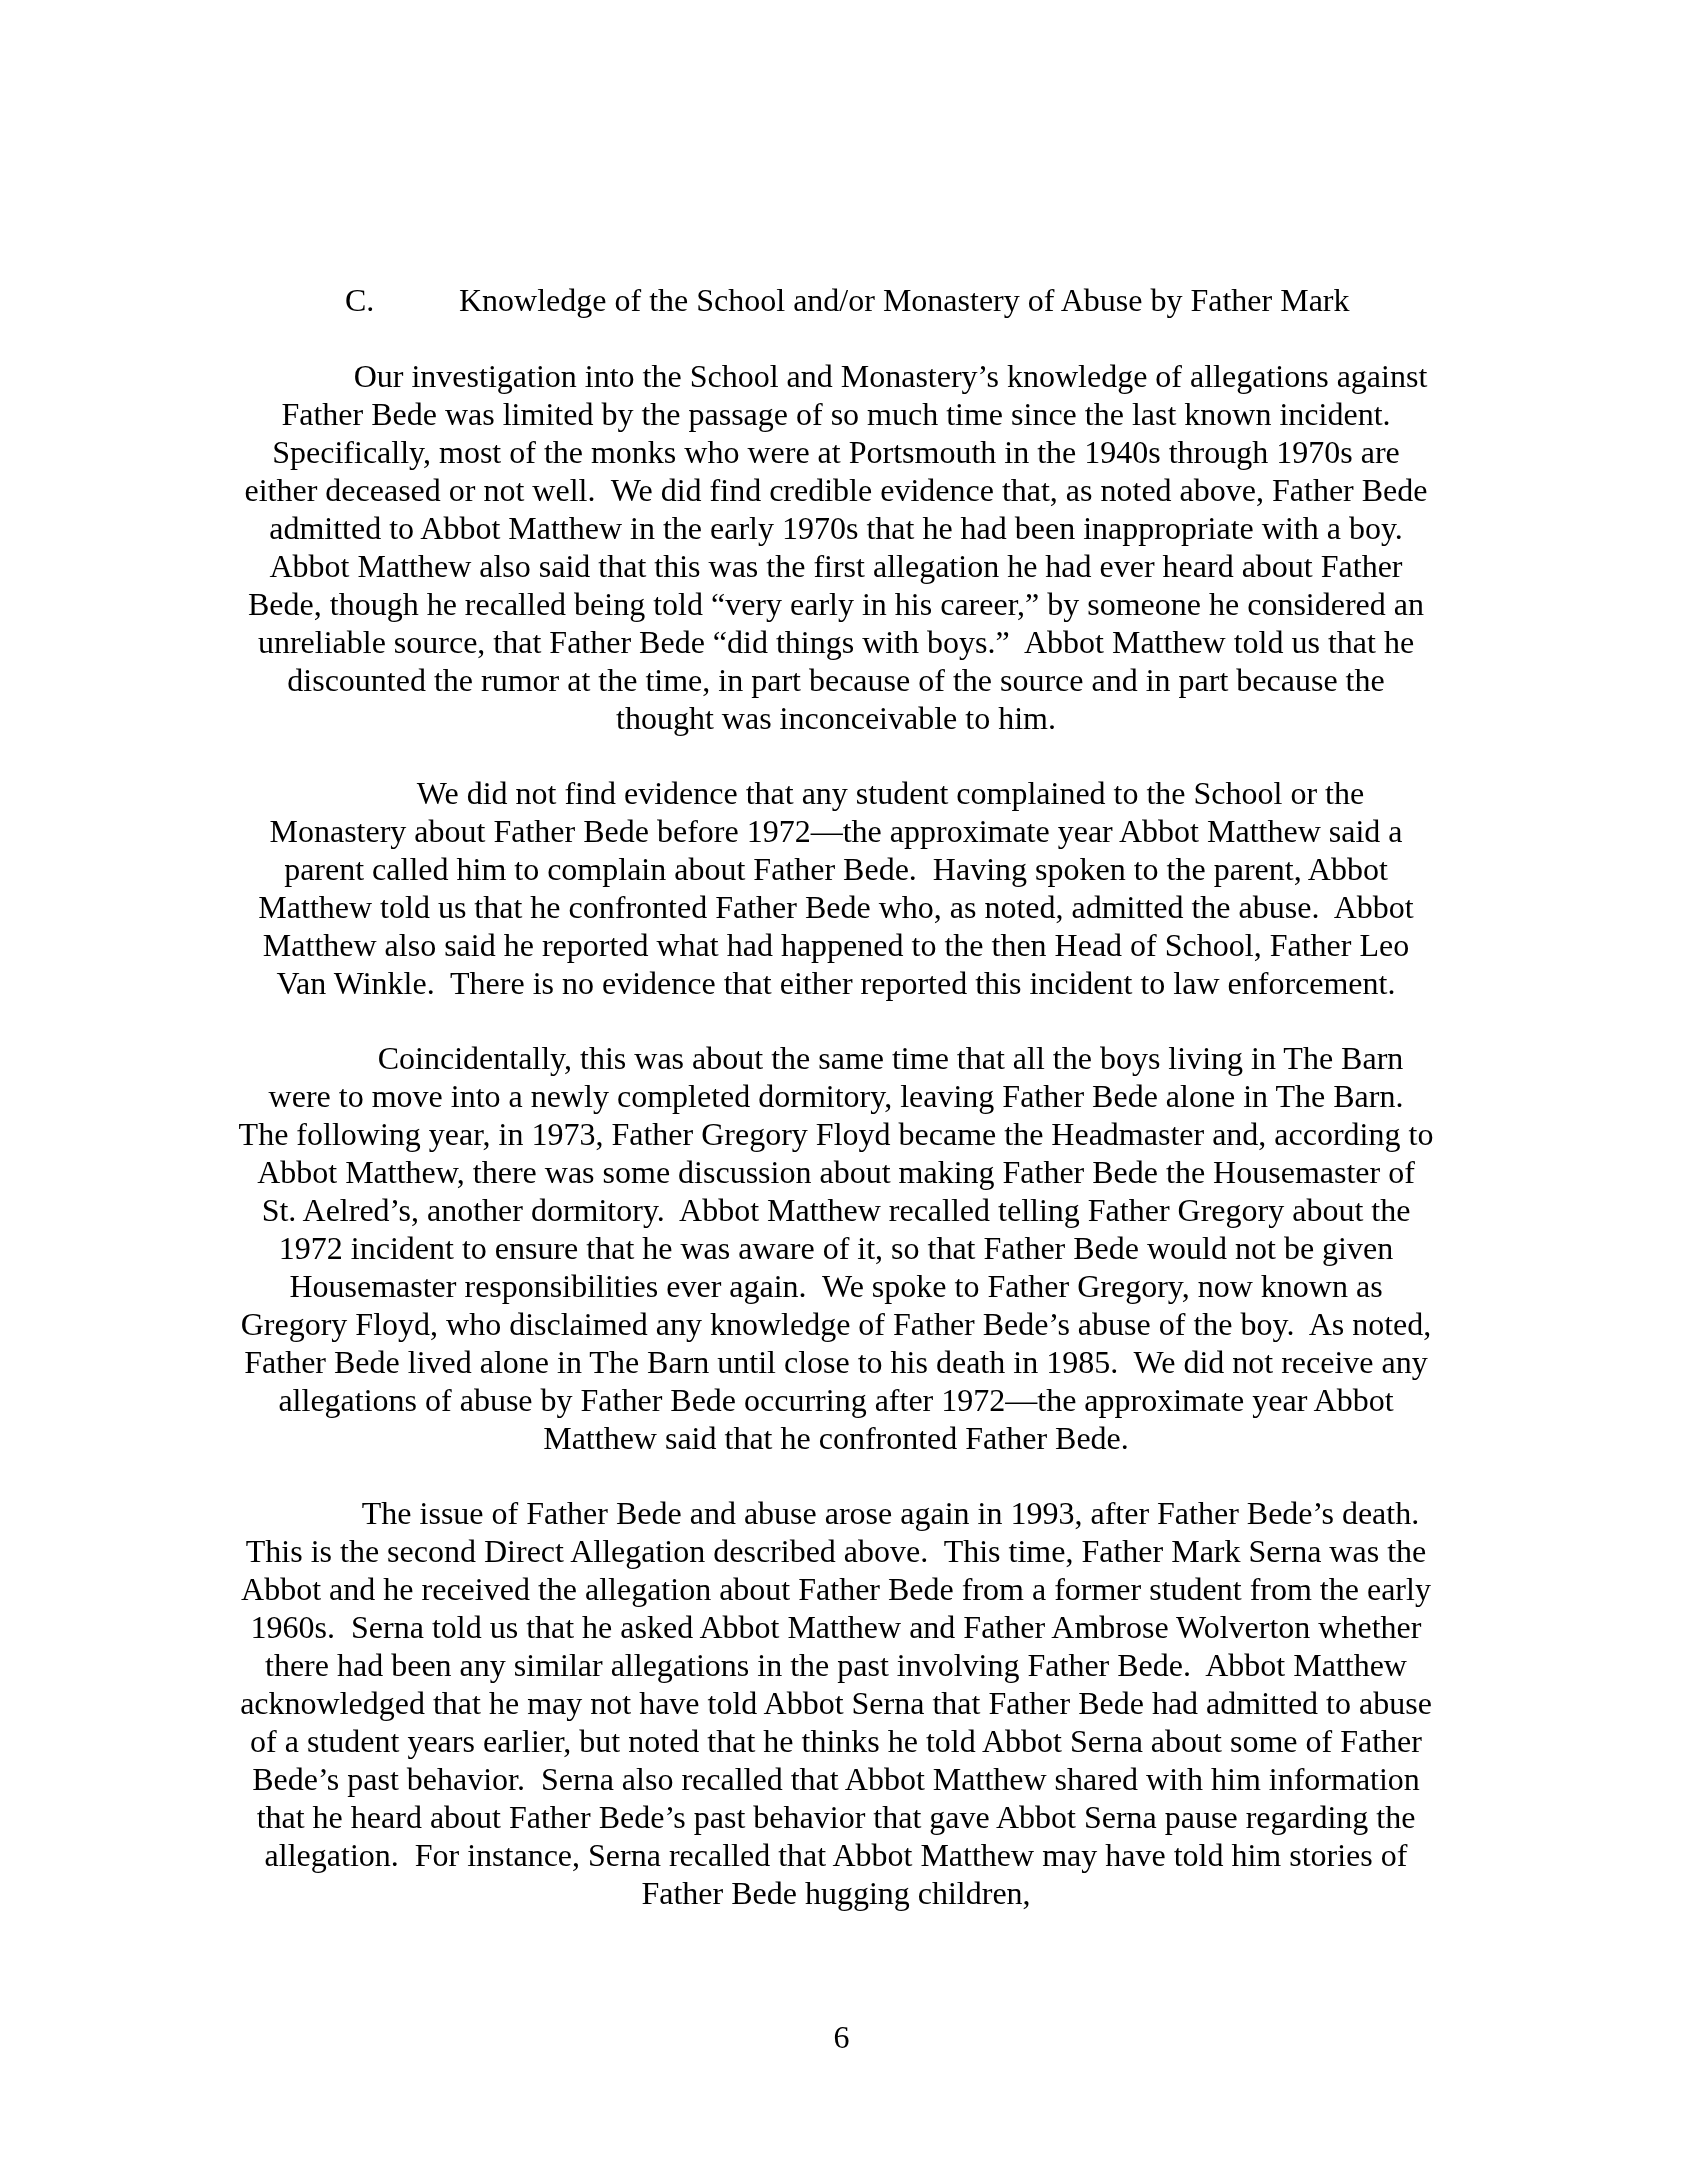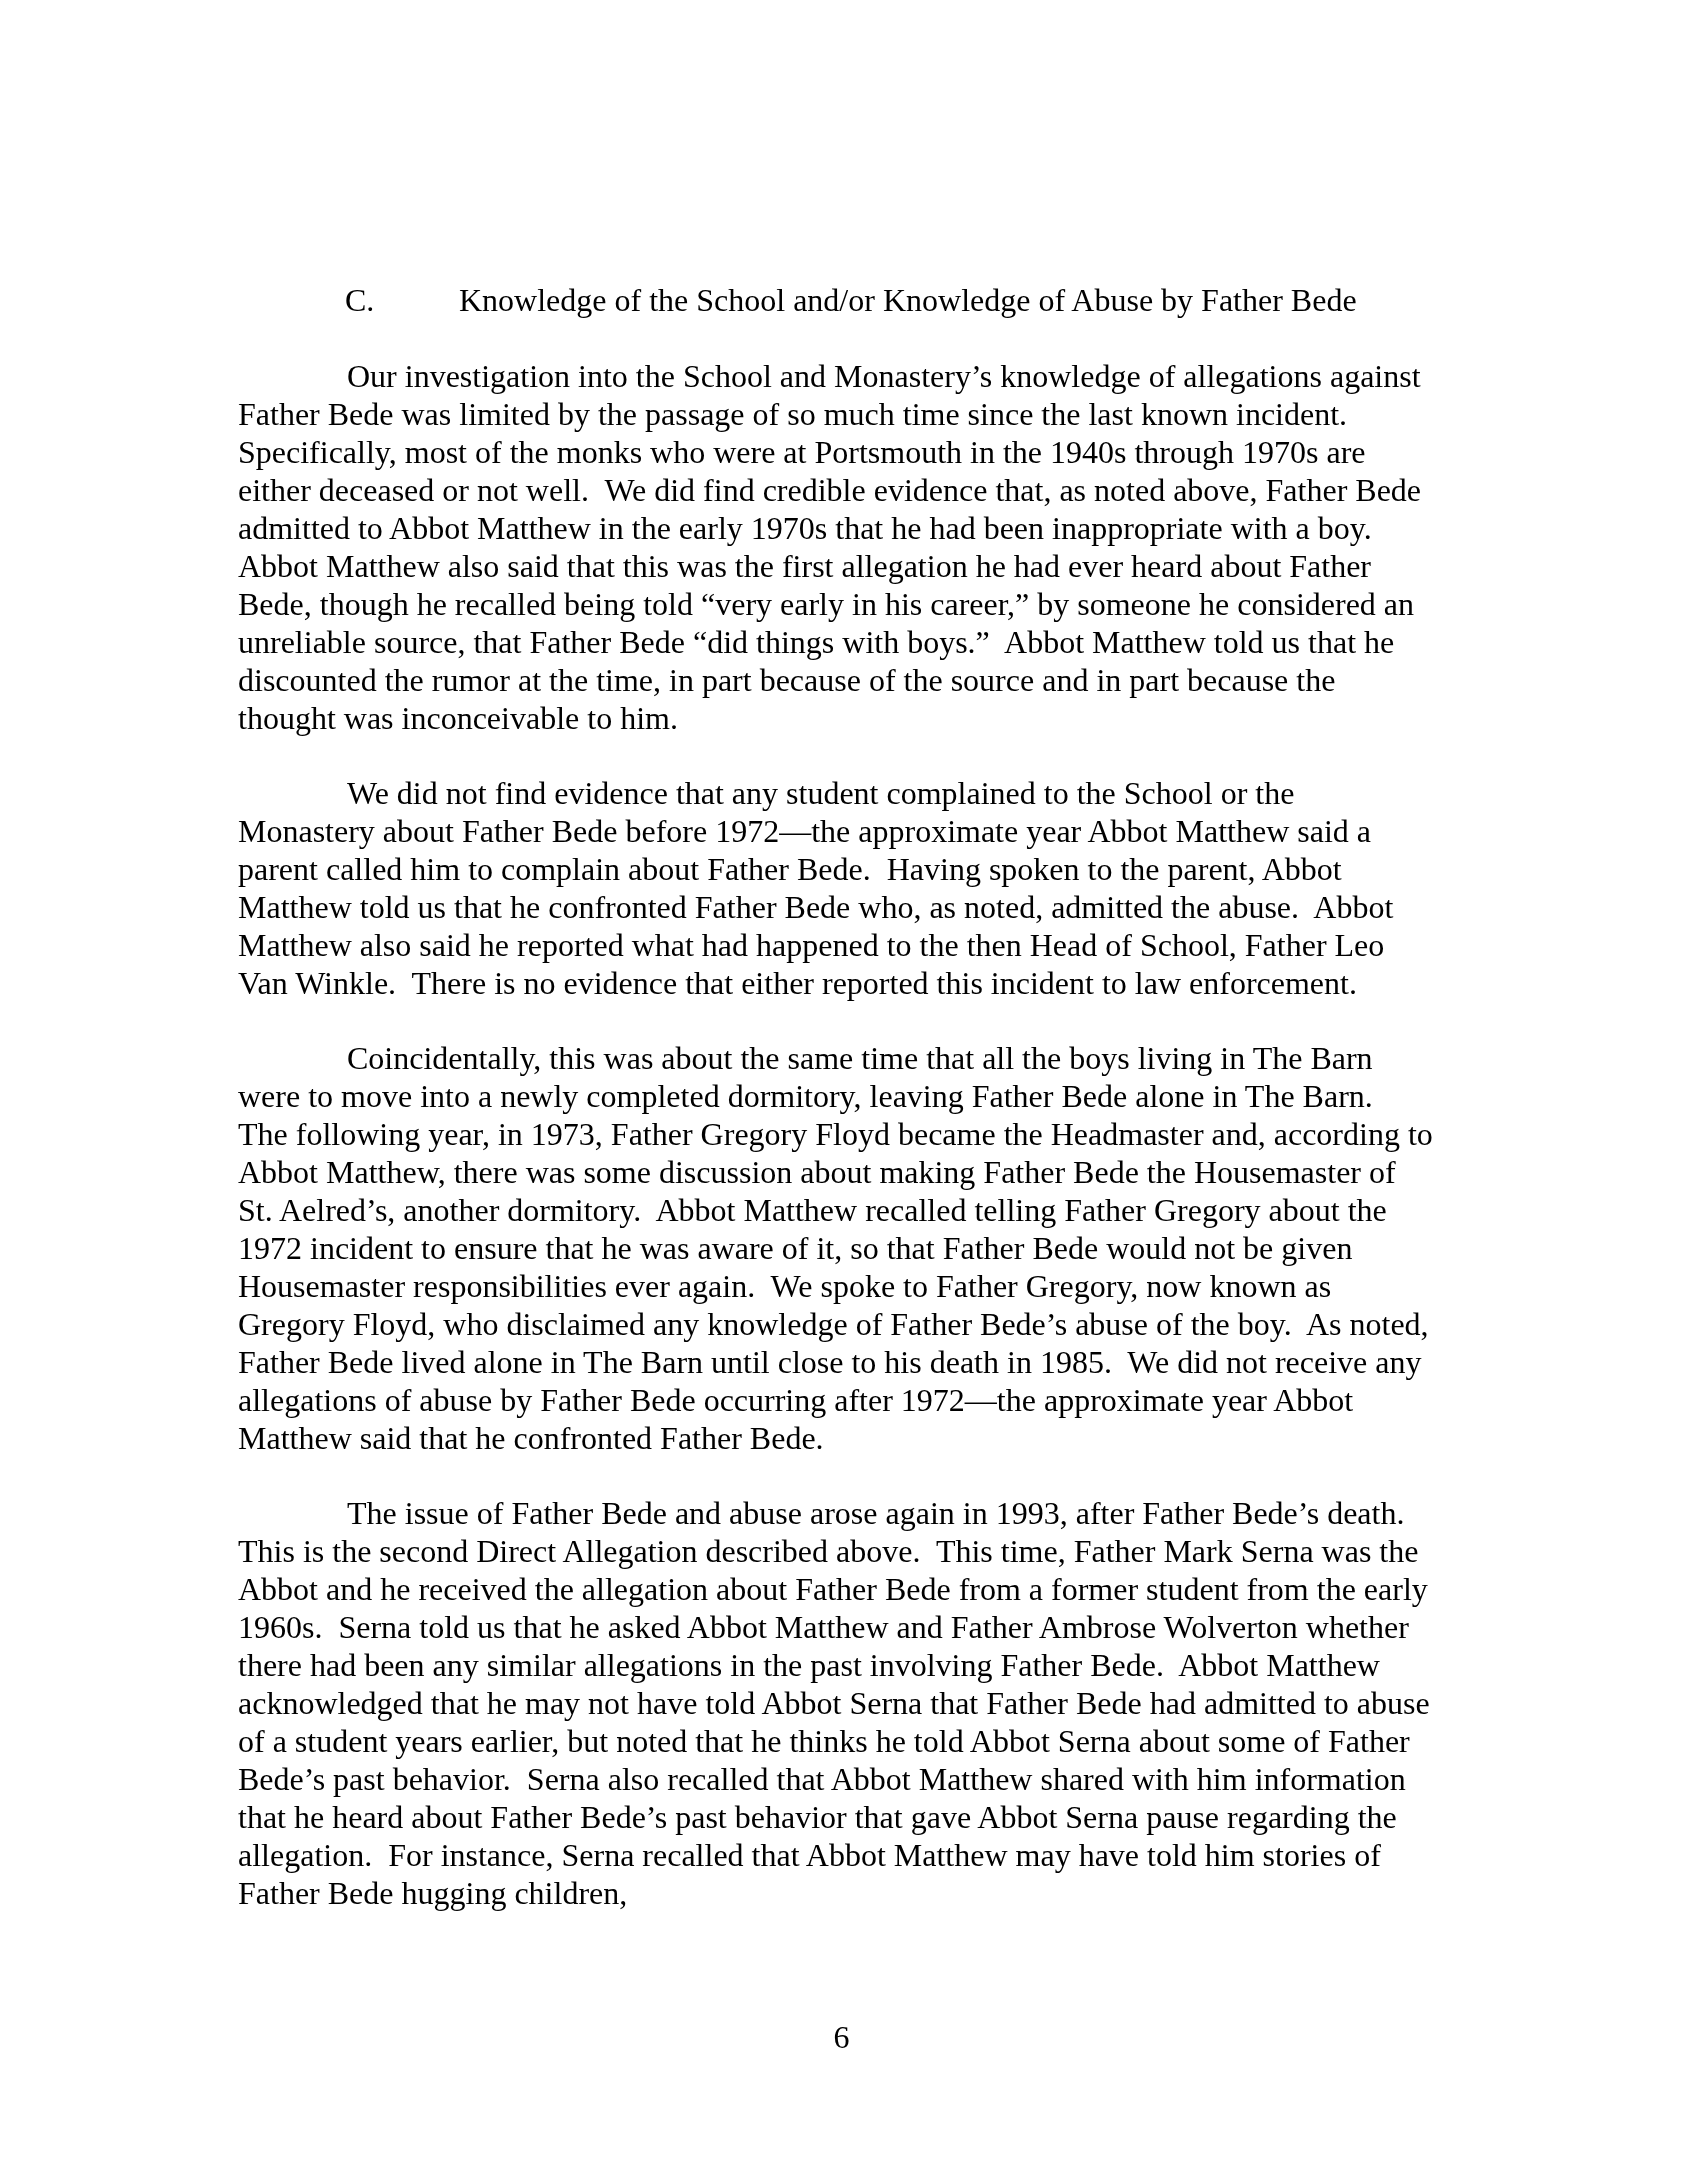--- a/index.html
+++ b/index.html
@@ -30,39 +30,39 @@
     white-space: nowrap;
   }
   .h-label {
     display: inline-block;
     width: 114px;
   }
   .para {
     margin: 0 0 37px 0;
     text-indent: 109px;
     white-space: pre-wrap;
-    text-align: left;
+    text-align: center;
   }
   .page-number {
     position: absolute;
     top: 2018px;
     left: 0;
     width: 100%;
     text-align: center;
     font-size: 32px;
     line-height: 38px;
   }
 </style>
 </head>
 <body>
 
 <div class="page">
   <div class="content">
     <div class="heading">
-      <span class="h-label">C.</span><span>Knowledge of the School and/or Knowledge of Abuse by Father Bede</span>
+      <span class="h-label">C.</span><span>Knowledge of the School and/or Monastery of Abuse by Father Mark</span>
     </div>
     <p class="para">Our investigation into the School and Monastery’s knowledge of allegations against Father Bede was limited by the passage of so much time since the last known incident.  Specifically, most of the monks who were at Portsmouth in the 1940s through 1970s are either deceased or not well.  We did find credible evidence that, as noted above, Father Bede admitted to Abbot Matthew in the early 1970s that he had been inappropriate with a boy.  Abbot Matthew also said that this was the first allegation he had ever heard about Father Bede, though he recalled being told “very early in his career,” by someone he considered an unreliable source, that Father Bede “did things with boys.”  Abbot Matthew told us that he discounted the rumor at the time, in part because of the source and in part because the thought was inconceivable to him.</p>
     <p class="para">We did not find evidence that any student complained to the School or the Monastery about Father Bede before 1972—the approximate year Abbot Matthew said a parent called him to complain about Father Bede.  Having spoken to the parent, Abbot Matthew told us that he confronted Father Bede who, as noted, admitted the abuse.  Abbot Matthew also said he reported what had happened to the then Head of School, Father Leo Van Winkle.  There is no evidence that either reported this incident to law enforcement.</p>
     <p class="para">Coincidentally, this was about the same time that all the boys living in The Barn were to move into a newly completed dormitory, leaving Father Bede alone in The Barn.  The following year, in 1973, Father Gregory Floyd became the Headmaster and, according to Abbot Matthew, there was some discussion about making Father Bede the Housemaster of St. Aelred’s, another dormitory.  Abbot Matthew recalled telling Father Gregory about the 1972 incident to ensure that he was aware of it, so that Father Bede would not be given Housemaster responsibilities ever again.  We spoke to Father Gregory, now known as Gregory Floyd, who disclaimed any knowledge of Father Bede’s abuse of the boy.  As noted, Father Bede lived alone in The Barn until close to his death in 1985.  We did not receive any allegations of abuse by Father Bede occurring after 1972—the approximate year Abbot Matthew said that he confronted Father Bede.</p>
     <p class="para">The issue of Father Bede and abuse arose again in 1993, after Father Bede’s death.  This is the second Direct Allegation described above.  This time, Father Mark Serna was the Abbot and he received the allegation about Father Bede from a former student from the early 1960s.  Serna told us that he asked Abbot Matthew and Father Ambrose Wolverton whether there had been any similar allegations in the past involving Father Bede.  Abbot Matthew acknowledged that he may not have told Abbot Serna that Father Bede had admitted to abuse of a student years earlier, but noted that he thinks he told Abbot Serna about some of Father Bede’s past behavior.  Serna also recalled that Abbot Matthew shared with him information that he heard about Father Bede’s past behavior that gave Abbot Serna pause regarding the allegation.  For instance, Serna recalled that Abbot Matthew may have told him stories of Father Bede hugging children,</p>
   </div>
   <div class="page-number">6</div>
 </div>
 
 

